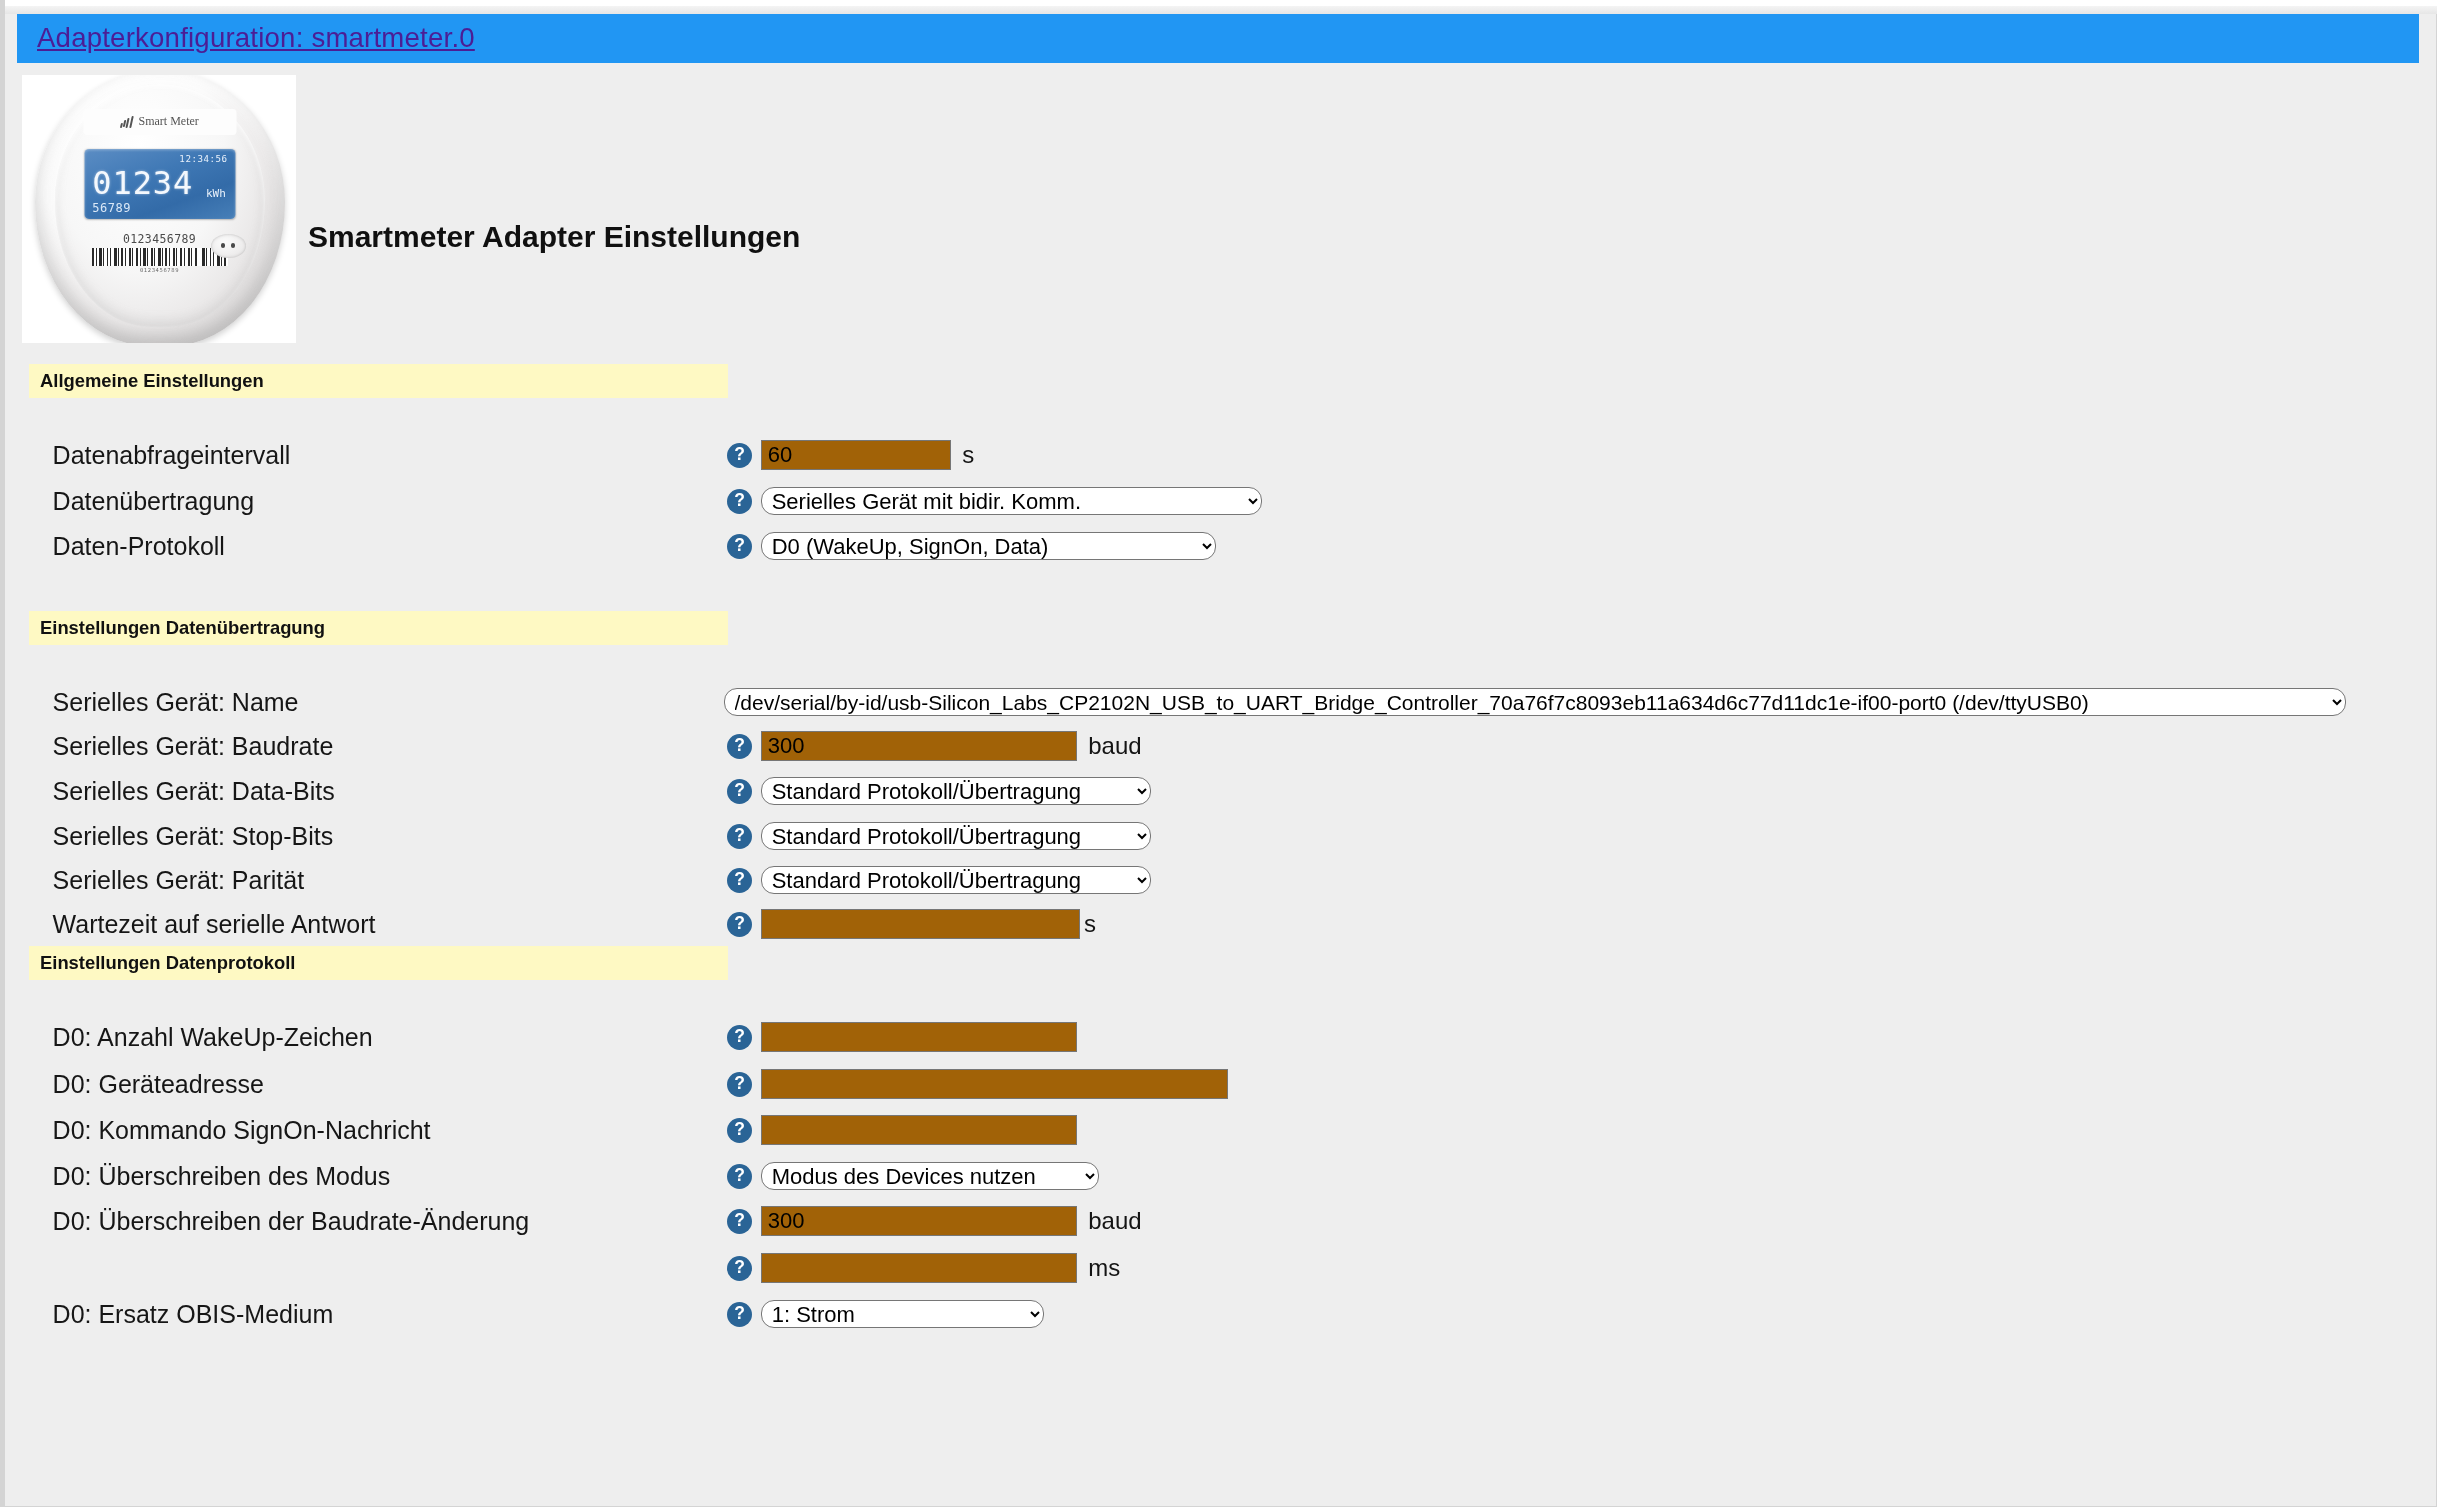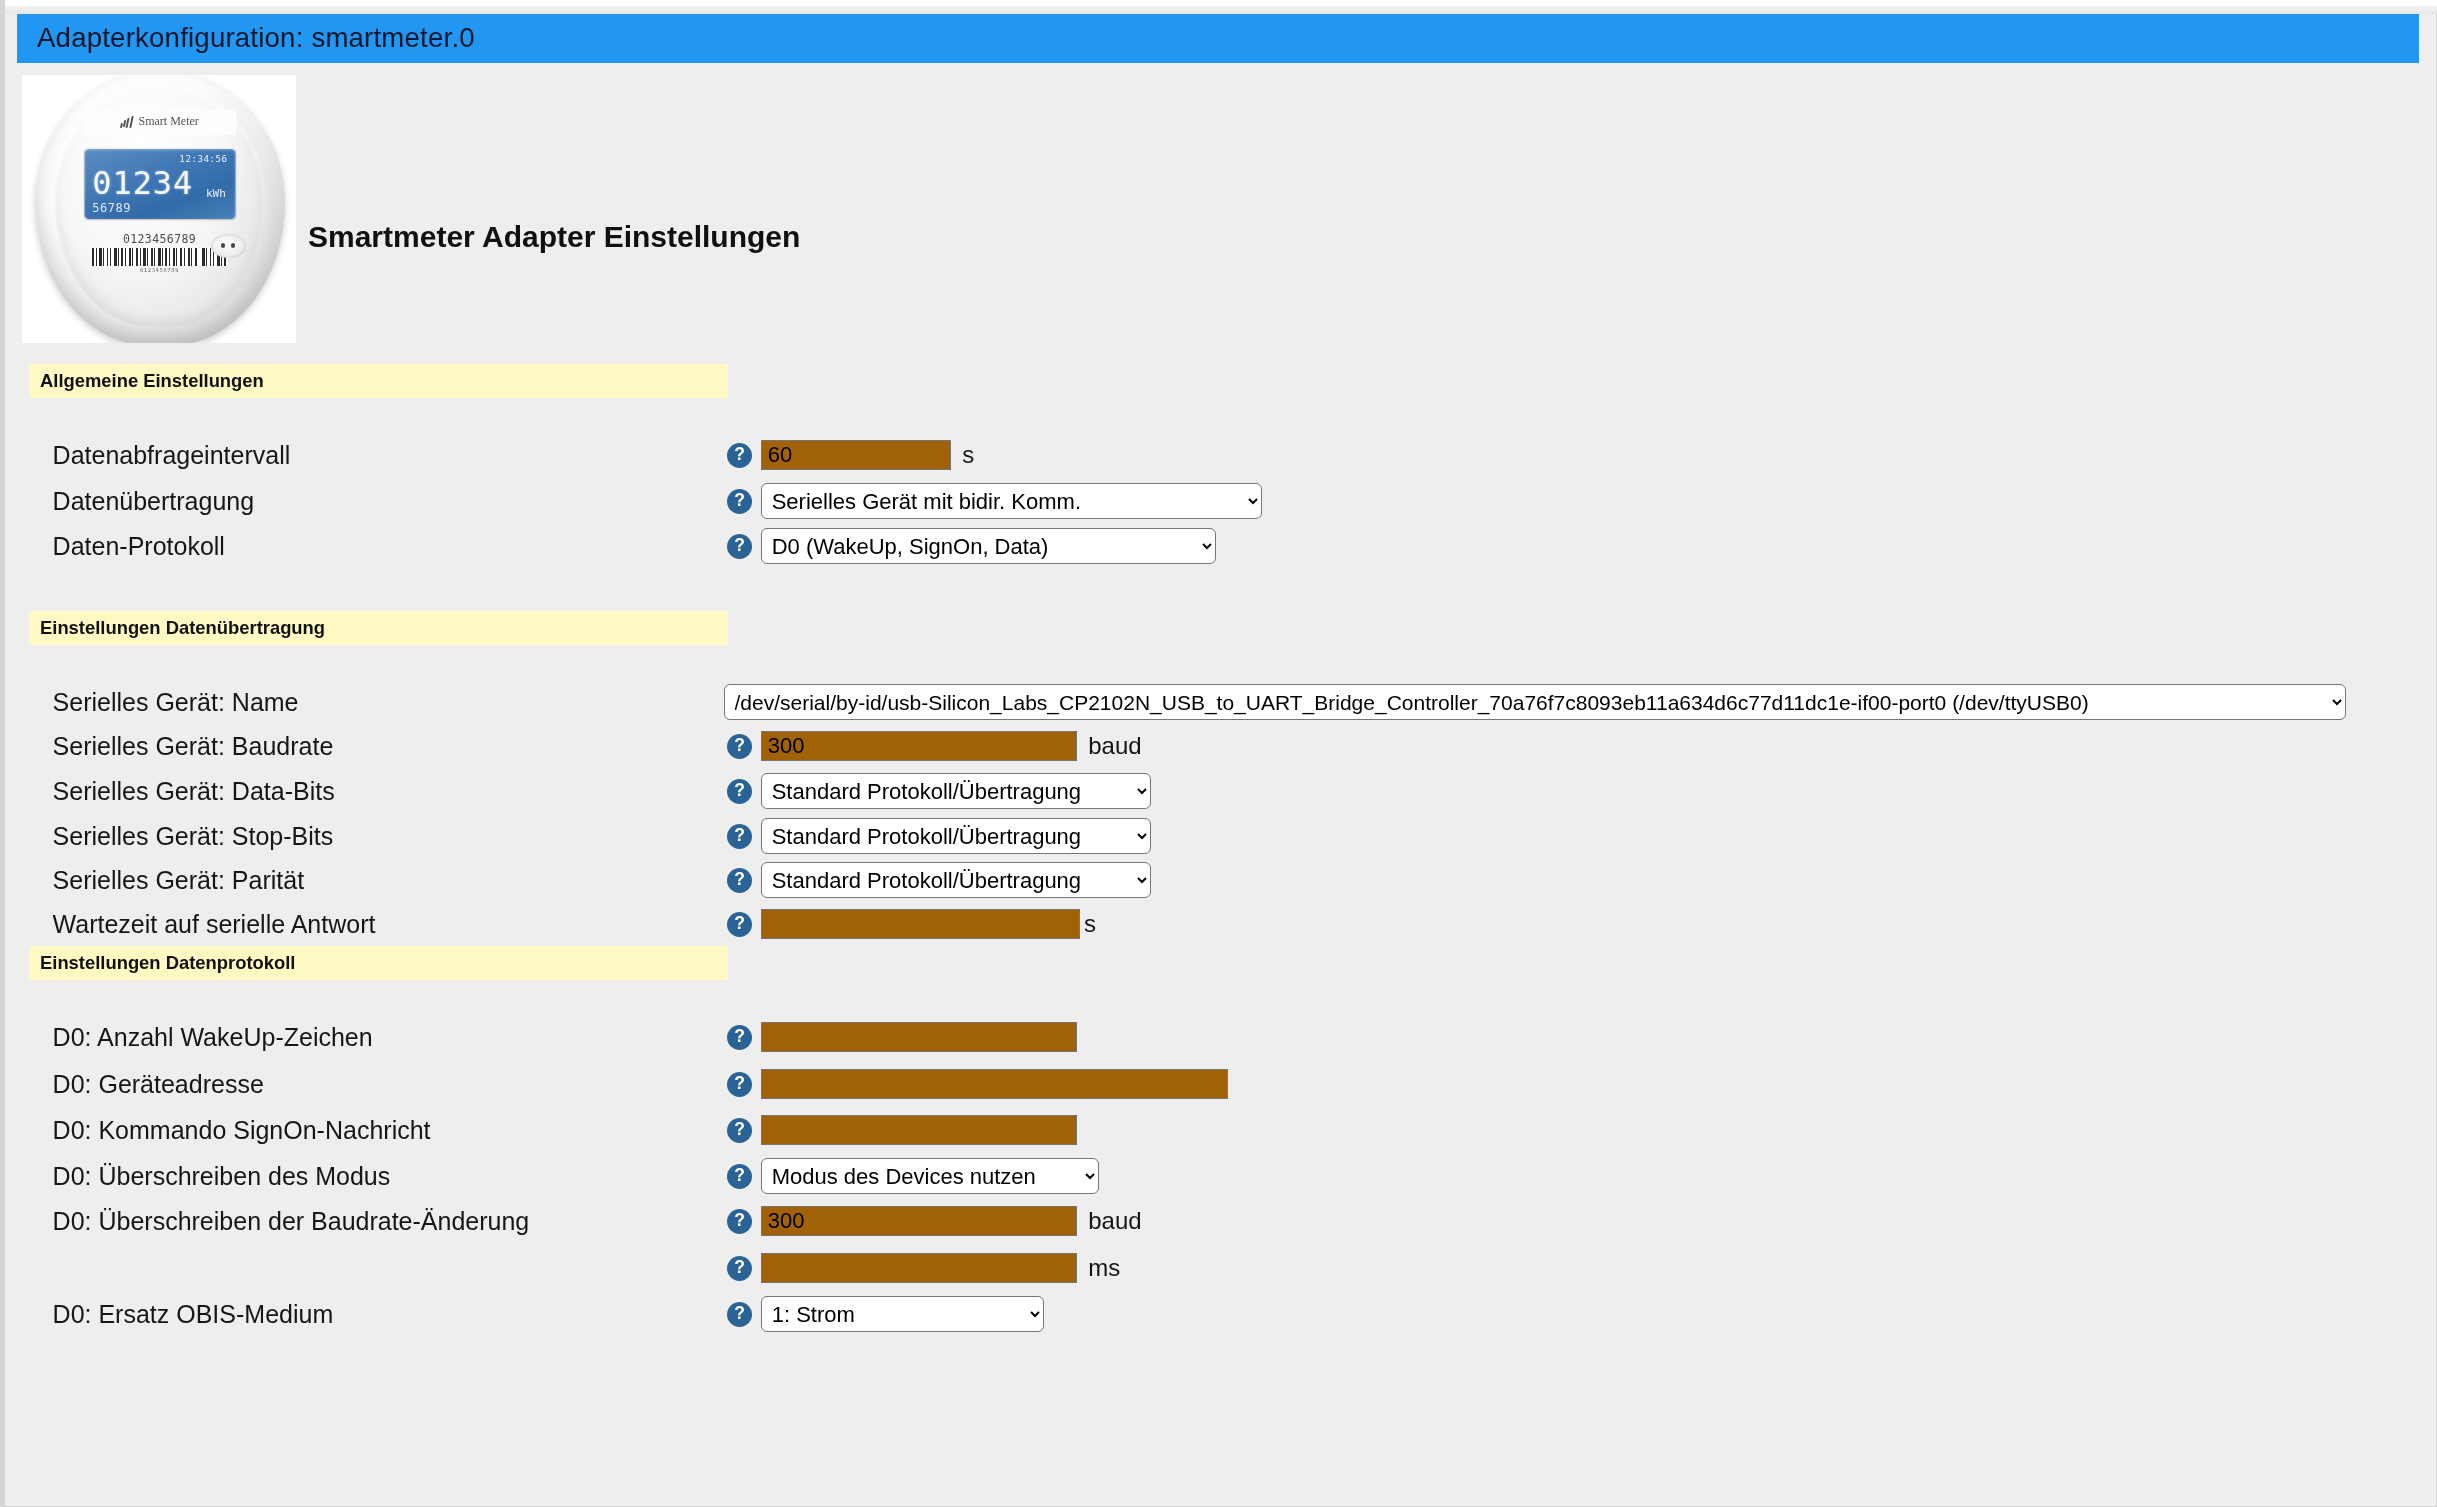--- a/index.html
+++ b/index.html
@@ -32,24 +32,25 @@
     top: 13.8px;
     width: 2402px;
     height: 49px;
     background: #2196f3;
     display: flex;
     align-items: center;
     padding-left: 20px;
     box-sizing: border-box;
   }
   .titlebar .title-text {
-    color: #0f172a;
+    color: #4c1d95;
     font-size: 27.6px;
     font-family: "Liberation Sans", sans-serif;
     letter-spacing: 0.2px;
+    text-decoration: underline;
   }
   .topstrip {
     position: absolute;
     left: 0; top: 0;
     width: 2438px; height: 13.8px;
     background: #ffffff;
   }
   .topstrip-shade {
     position: absolute;
     left: 0; top: 5.5px;
@@ -295,30 +296,30 @@
     background: #a16207;
     font-size: 22px;
     color: #000;
     padding: 0 5.5px;
     box-sizing: border-box;
     font-family: "Liberation Sans", sans-serif;
     outline: none;
     border-radius: 0;
   }
   select.sel {
-    height: 36px;
+    height: 28px;
     border: 0.9px solid #767676;
     background: #ffffff;
     font-size: 22px;
     color: #000;
     padding: 0 3.7px 0 5.5px;
     box-sizing: border-box;
     font-family: "Liberation Sans", sans-serif;
     outline: none;
-    border-radius: 6px;
+    border-radius: 13px;
     appearance: auto;
   }
   .unit {
     font-size: 24px;
     color: #141414;
     margin-left: 11px;
     font-family: "Liberation Sans", sans-serif;
     white-space: nowrap;
   }
 </style>

